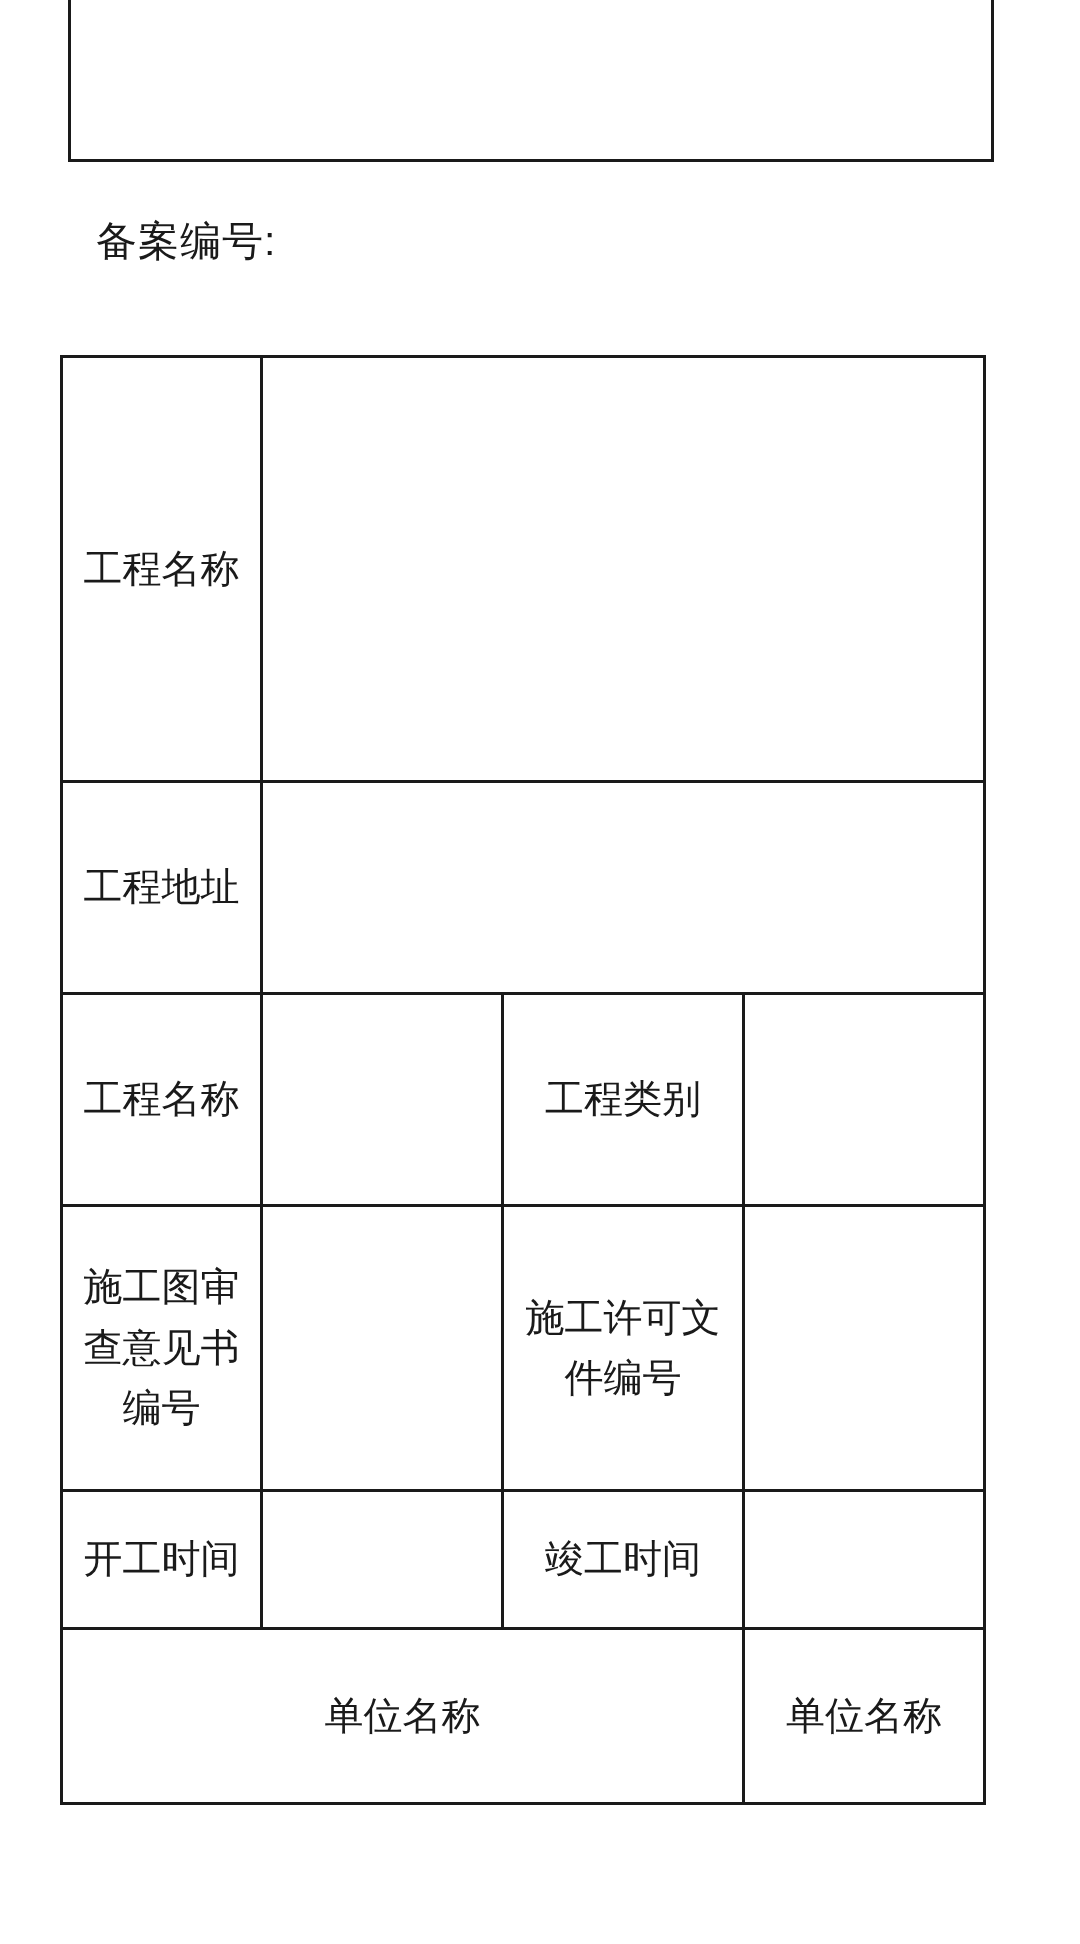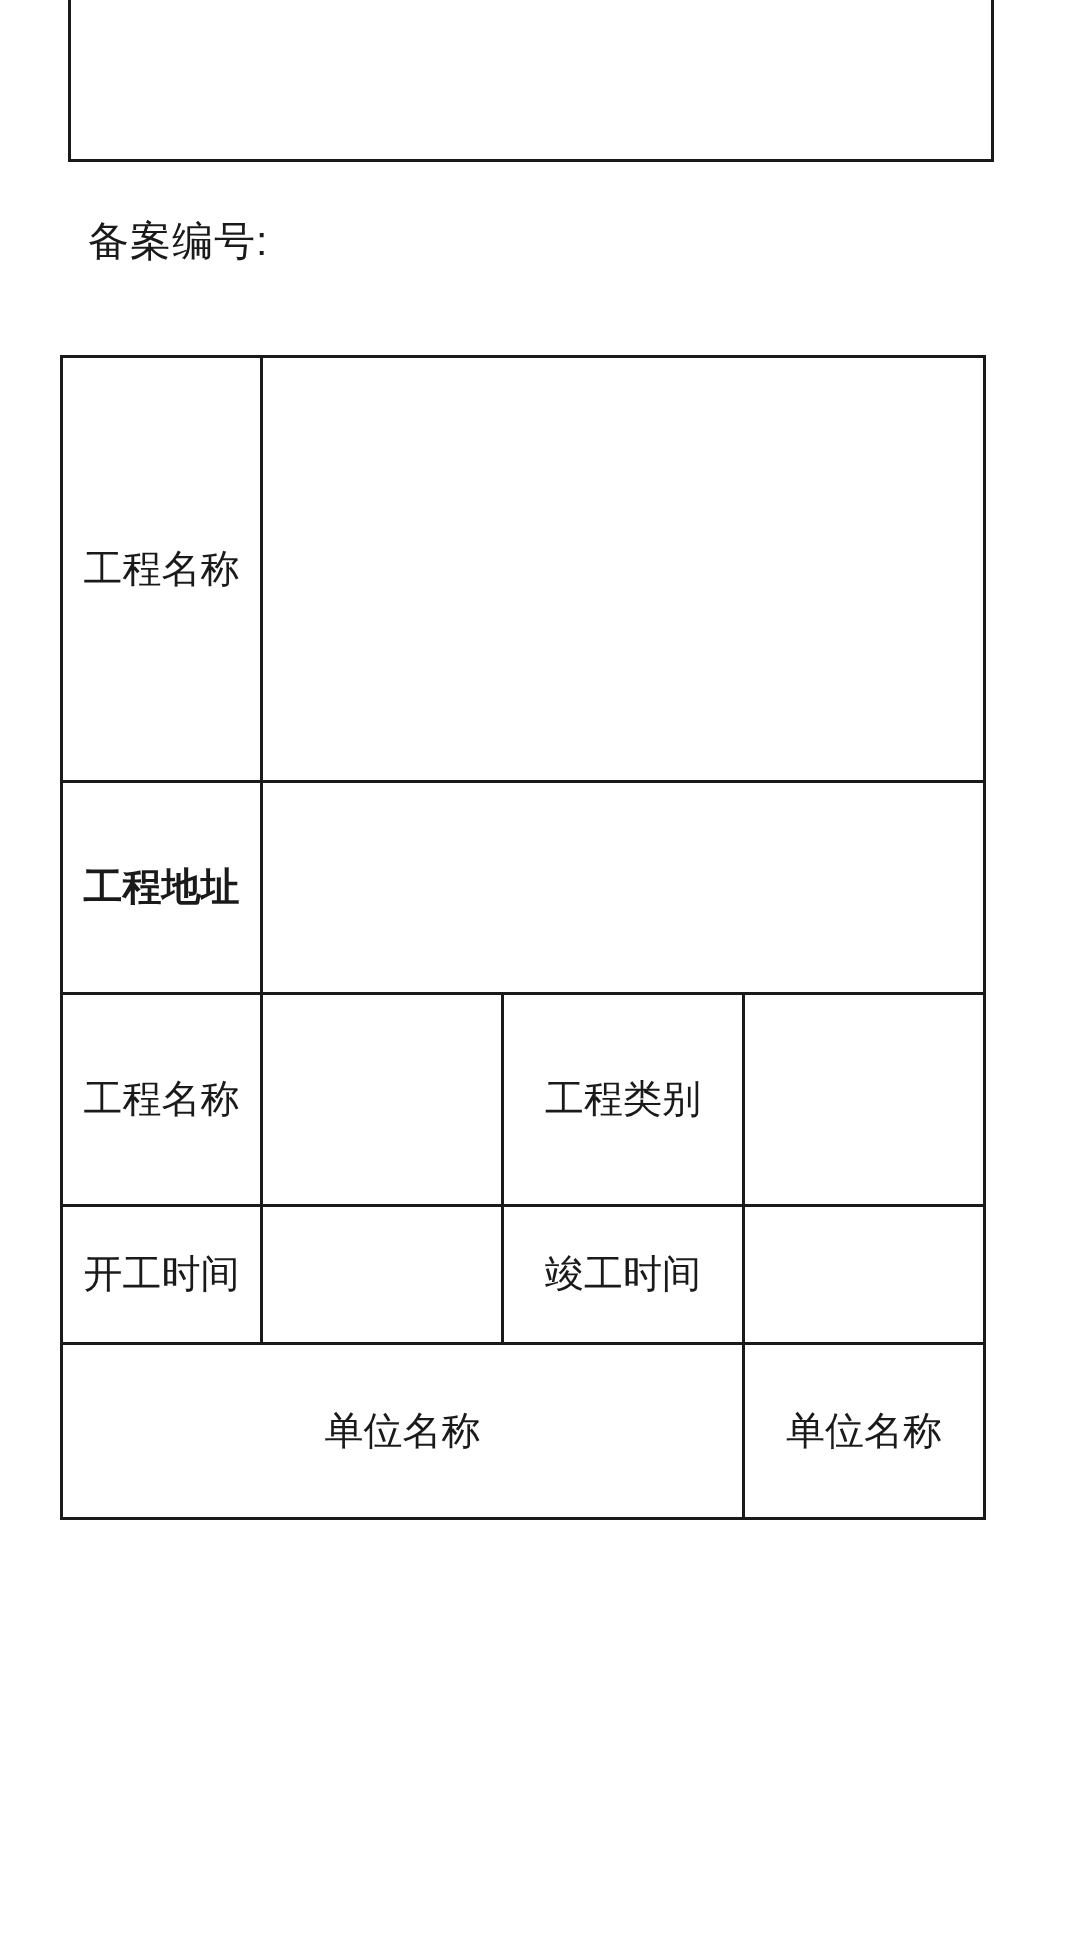--- a/index.html
+++ b/index.html
@@ -30,21 +30,21 @@
     width: 926px;
     height: 202px;
     border: 3px solid #1a1a1a;
     box-sizing: border-box;
     background: #fff;
   }
 
   
   .record-line {
     position: absolute;
-    left: 72px;
+    left: 80px;
     top: 198px;
     width: 930px;
     height: 130px;
     font-size: 41px;
     line-height: 86px;
   }
   .record-label {
     position: absolute;
     left: 16px;
     top: 0;
@@ -86,21 +86,21 @@
     width: 290px;
   }
   .label-cell-2 {
     width: 172px;
   }
   .value-cell-2 {
     width: 254px;
   }
 
   .row-name td { height: 425px; }
-  .row-addr td { height: 212px; font-weight: bold; }
+  .row-addr td { height: 212px; }
   .row-struct td { height: 212px; }
   .row-draw td { height: 285px; }
   .row-time td { height: 138px; }
   .row-unit td { height: 175px; }
 
   .wide-label {
     font-size: 42px;
   }
 </style>
 </head>
@@ -123,20 +123,26 @@
     <tr class="row-addr">
       <td class="label-cell">工程地址</td>
       <td colspan="3"></td>
     </tr>
     <tr class="row-struct">
       <td class="label-cell">工程名称</td>
       <td class="value-cell"></td>
       <td class="label-cell-2">工程类别</td>
       <td class="value-cell-2"></td>
     </tr>
+    <tr class="row-draw">
+      <td class="label-cell">施工图审查意见书编号</td>
+      <td class="value-cell"></td>
+      <td class="label-cell-2">施工许可文件编号</td>
+      <td class="value-cell-2"></td>
+    </tr>
     <tr class="row-time">
       <td class="label-cell">开工时间</td>
       <td class="value-cell"></td>
       <td class="label-cell-2">竣工时间</td>
       <td class="value-cell-2"></td>
     </tr>
     <tr class="row-unit">
       <td class="wide-label" colspan="3">单位名称</td>
       <td class="wide-label">单位名称</td>
     </tr>

